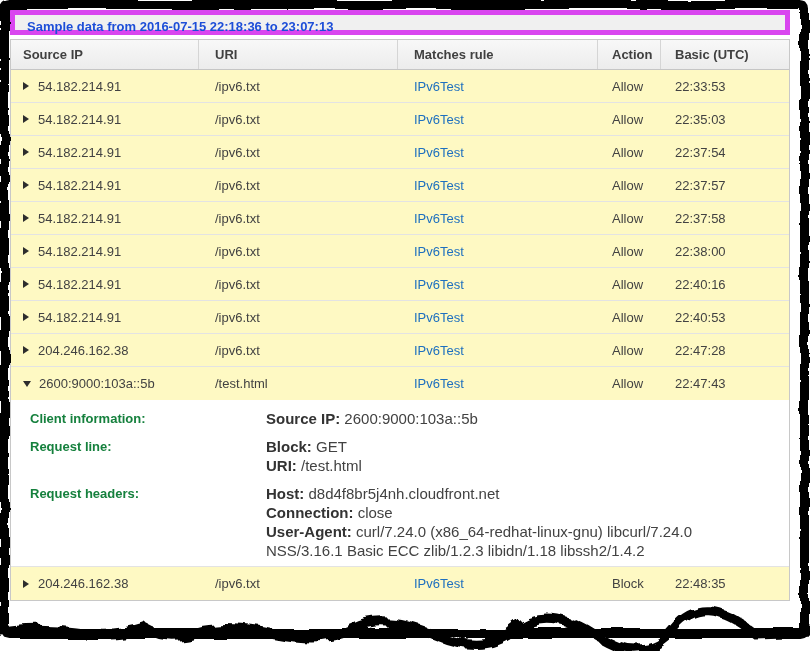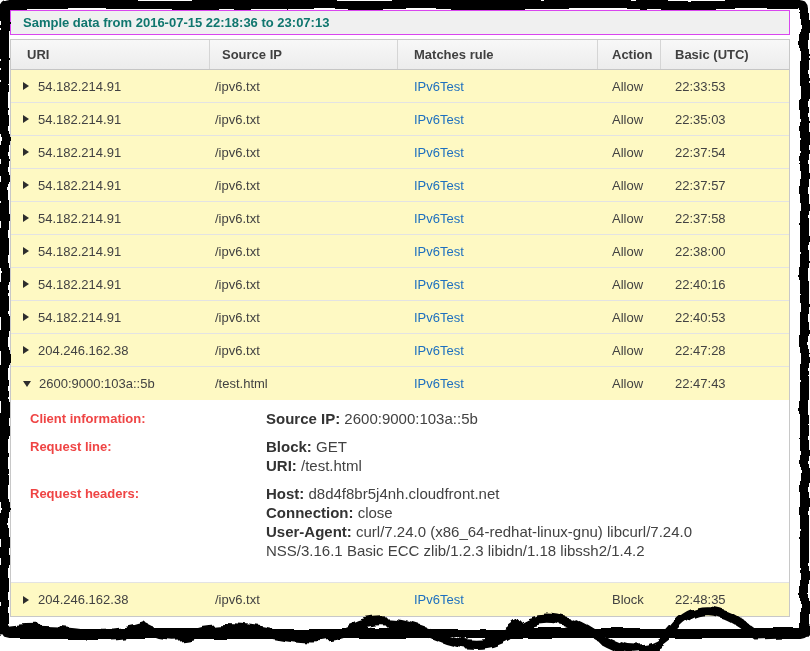--- a/index.html
+++ b/index.html
@@ -4,23 +4,23 @@
 <style>
   * { margin:0; padding:0; box-sizing:border-box; }
   html,body { background:#fff; }
   body { font-family:"Liberation Sans","DejaVu Sans",sans-serif; }
   .screen { position:relative; width:810px; height:651px; background:#fff; overflow:hidden; }
 
   .panel { position:absolute; left:10px; top:10px; width:780px; }
 
   .title-bar {
     height:25px; line-height:24px;
-    background:#f0f0f0; border:1px solid #d946ef;
+    background:#f0f0f0; border:5px solid #d946ef;
     padding-left:12px;
-    font-size:13px; font-weight:bold; color:#0f766e;
+    font-size:13px; font-weight:bold; color:#1d4ed8;
   }
   .gap { height:4px; }
 
   .table { border:1px solid #c8c8c8; background:#fff; }
 
   .thead { display:flex; height:30px; background:linear-gradient(#f8f8f8,#ececec);
     border-bottom:1px solid #c5c5c5; }
   .th { font-size:13px; font-weight:bold; color:#404040; line-height:29px;
     border-right:1px solid #d5d5d5; overflow:hidden; white-space:nowrap; }
   .th:last-child { border-right:none; }
@@ -43,41 +43,41 @@
     border-left:6px solid #2d2d2d; border-top:4px solid transparent;
     border-bottom:4px solid transparent; margin-right:9px; cursor:pointer; }
   .caret-down { width:0; height:0; flex:0 0 auto;
     border-top:6px solid #2d2d2d; border-left:4px solid transparent;
     border-right:4px solid transparent; margin-right:8px; cursor:pointer; }
 
   .link { color:var(--link,#1e70bf); text-decoration:none; cursor:pointer;text-align:center; }
 
   .details { padding:9px 0 6px 0; border-bottom:1px solid #e3e3e3; background:#fff; }
   .detail-section { display:flex; margin-bottom:9px; }
-  .detail-section:last-child { margin-bottom:16px; }
+  .detail-section:last-child { margin-bottom:0; }
   .detail-label { width:255px; flex:0 0 auto; padding-left:19px;
-    font-size:13px; font-weight:bold; color:#ef4444; line-height:19px; }
+    font-size:13px; font-weight:bold; color:#15803d; line-height:19px; }
   .detail-values { width:505px; font-size:15px; color:#424242; line-height:19px; }
   .detail-values b { color:#333; }
 
   .torn-frame { position:absolute; left:0; top:0; pointer-events:none; }
 </style>
 </head>
 <body>
 
 <div class="screen">
 
   <div class="panel">
     <div class="title-bar">Sample data from 2016-07-15 22:18:36 to 23:07:13</div>
     <div class="gap"></div>
 
     <div class="table">
       <div class="thead">
+        <div class="th c-source">Source IP</div>
         <div class="th c-uri">URI</div>
-        <div class="th c-source">Source IP</div>
         <div class="th c-rule">Matches rule</div>
         <div class="th c-action">Action</div>
         <div class="th c-time">Basic (UTC)</div>
       </div>
       <div id="tbody">
           <div class="row">
             <div class="cell c-source">
               <span class="caret-right"></span>
               <span>54.182.214.91</span>
             </div>

